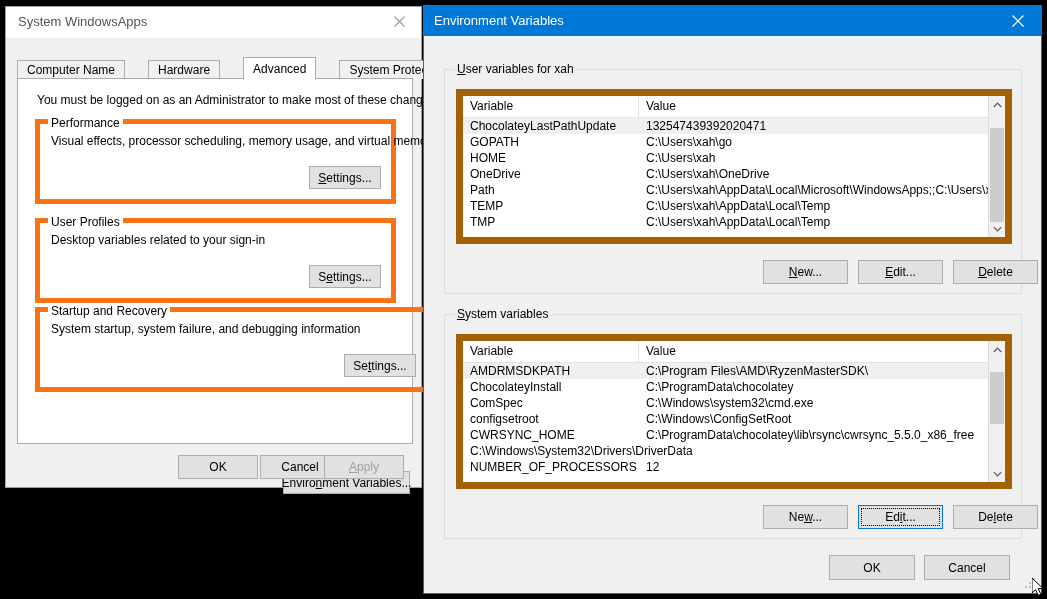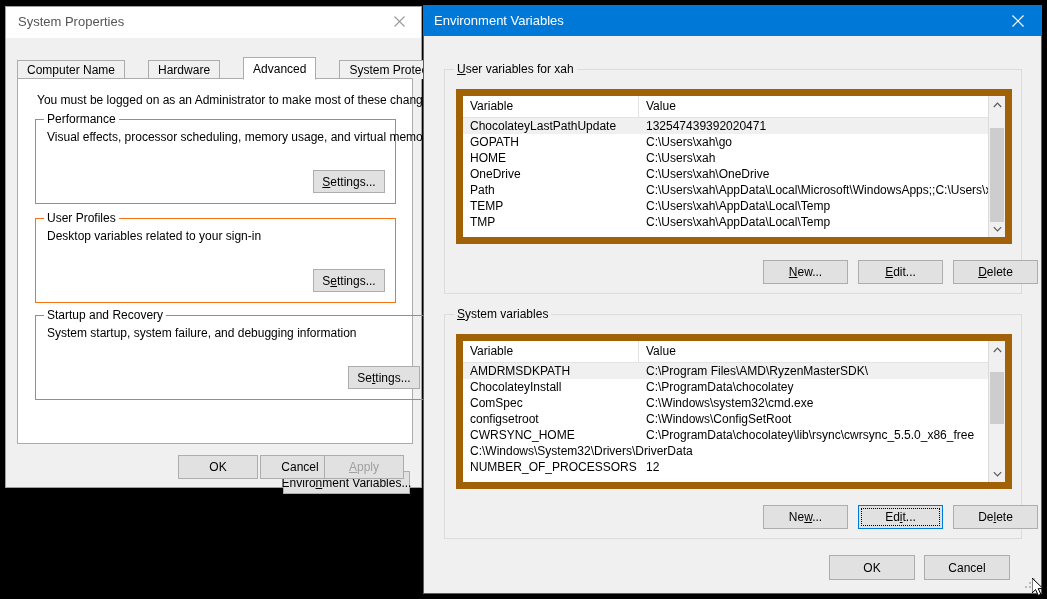--- a/index.html
+++ b/index.html
@@ -106,21 +106,21 @@
   #admin-note {
     position: absolute;
     left: 19px;
     top: 14px;
     font-size: 12px;
     white-space: nowrap;
   }
 
   .groupbox {
     position: absolute;
-    border: 1px solid #f97316;
+    border: 5px solid #f97316;
     box-sizing: border-box;
   }
   .group-legend {
     position: absolute;
     top: -8px;
     left: 8px;
     background: #ffffff;
     padding: 0 3px;
     font-size: 12px;
     white-space: nowrap;
@@ -343,21 +343,21 @@
     height: 20px;
     pointer-events: none;
   }
 </style>
 </head>
 <body>
 
 <div id="sysprops">
 
   <div id="sysprops-titlebar">
-    <div id="sysprops-title">System Properties</div>
+    <div id="sysprops-title">System WindowsApps</div>
     <div id="sysprops-close">
       <svg width="11" height="11" viewBox="0 0 11 11" aria-hidden="true">
         <line x1="0.5" y1="0.5" x2="10.5" y2="10.5" stroke="#9a9a9a" stroke-width="1.1"></line>
         <line x1="10.5" y1="0.5" x2="0.5" y2="10.5" stroke="#9a9a9a" stroke-width="1.1"></line>
       </svg>
     </div>
   </div>
 
   <div id="tabstrip">
     <div class="tab">Computer Name</div>
@@ -380,21 +380,21 @@
     </div>
 
     <div class="groupbox" style="left:17px; top:139px; width:361px; height:85px;">
       <div class="group-legend">User Profiles</div>
       <div class="group-desc">Desktop variables related to your sign-in</div>
       <div class="winbtn settings-btn" style="right:10px; bottom:10px;">
         <span>S<span class="acc">e</span>ttings...</span>
       </div>
     </div>
 
-    <div class="groupbox" style="left:17px; top:236px; width:396px; height:85px;">
+    <div class="groupbox" style="left:17px; top:228px; width:396px; height:85px;">
       <div class="group-legend">Startup and Recovery</div>
       <div class="group-desc">System startup, system failure, and debugging information</div>
       <div class="winbtn settings-btn" style="right:10px; bottom:10px;">
         <span>Se<span class="acc">t</span>tings...</span>
       </div>
     </div>
 
     <div class="winbtn" id="envvars-btn">
       <span>Enviro<span class="acc">n</span>ment Variables...</span>
     </div>

